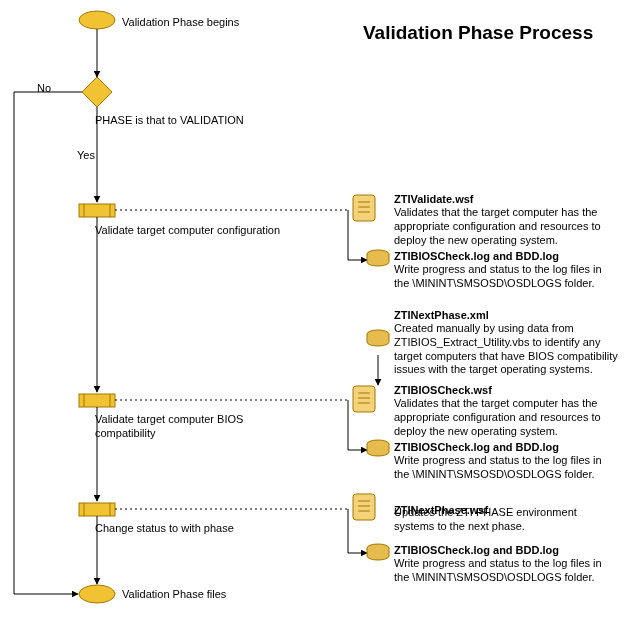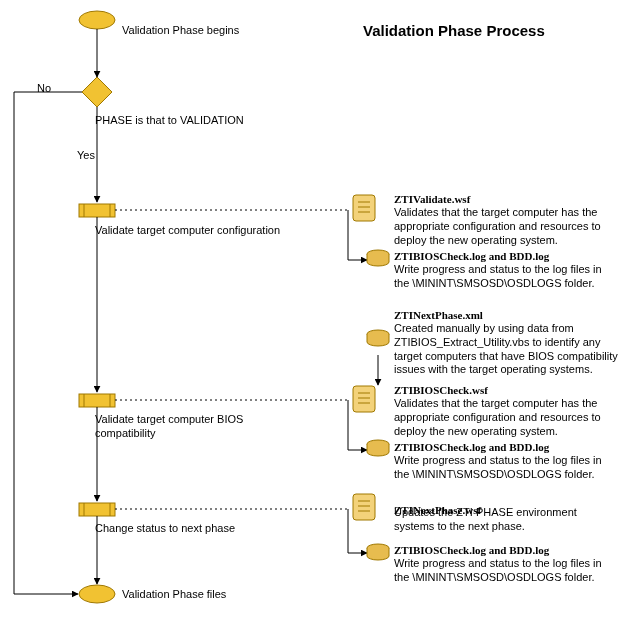--- a/index.html
+++ b/index.html
@@ -4,24 +4,24 @@
 <style>
   html,body{margin:0;padding:0;}
   body{
     width:642px;height:628px;
     background:#fff;
     font-family:Arial,Helvetica,sans-serif;
     font-size:11px;color:#000;
     position:relative;overflow:hidden;
   }
   .title{
-    position:absolute;font-weight:bold;font-size:15px;
+    position:absolute;font-weight:bold;font-size:19px;
   }
   .lbl{position:absolute;line-height:1.25;}
-  .bold{font-weight:bold;font-family:Liberation Serif, serif;}
+  .bold{font-weight:bold;}
   svg{position:absolute;left:0;top:0;}
 </style>
 </head>
 <body>
 
 <div class="title" style="left:363px;top:22px">Validation Phase Process</div>
 
 <svg width="642" height="628">
   <defs>
     <marker id="arr" viewBox="0 0 10 10" refX="9" refY="5" markerWidth="7" markerHeight="7" orient="auto">
@@ -105,28 +105,28 @@
     <line x1="5" y1="7" x2="17" y2="7" stroke="#A07800"></line>
       <line x1="5" y1="12" x2="17" y2="12" stroke="#A07800"></line>
       <line x1="5" y1="17" x2="17" y2="17" stroke="#A07800"></line>
   </g>
   <g transform="translate(367,544)">
     <ellipse cx="11" cy="4" rx="11" ry="4" fill="#E7BC4F" stroke="#A07800"></ellipse>
     <path d="M0 4 v8 a11 4 0 0 0 22 0 v-8" fill="#E7BC4F" stroke="#A07800"></path>
   </g>
 </svg>
 
-<div class="lbl" style="left:122px;top:24px">Validation Phase begins</div>
+<div class="lbl" style="left:122px;top:16px">Validation Phase begins</div>
 <div class="lbl" style="left:95px;top:114px">PHASE is that to VALIDATION</div>
 <div class="lbl" style="left:37px;top:82px">No</div>
 <div class="lbl" style="left:77px;top:149px">Yes</div>
 
 <div class="lbl" style="left:95px;top:224px;width:190px">Validate target computer configuration</div>
 <div class="lbl" style="left:95px;top:413px;width:170px">Validate target computer BIOS compatibility</div>
-<div class="lbl" style="left:95px;top:522px;width:190px">Change status to next phase</div>
+<div class="lbl" style="left:95px;top:522px;width:190px">Change status to with phase</div>
 
 <div class="lbl" style="left:122px;top:588px">Validation Phase files</div>
 
 <div class="lbl bold" style="left:394px;top:193px">ZTIValidate.wsf</div>
 <div class="lbl" style="left:394px;top:206px;width:220px">Validates that the target computer has the appropriate configuration and resources to deploy the new operating system.</div>
 
 <div class="lbl bold" style="left:394px;top:250px">ZTIBIOSCheck.log and BDD.log</div>
 <div class="lbl" style="left:394px;top:263px;width:220px">Write progress and status to the log files in the \MININT\SMSOSD\OSDLOGS folder.</div>
 
 <div class="lbl bold" style="left:394px;top:309px">ZTINextPhase.xml</div>

